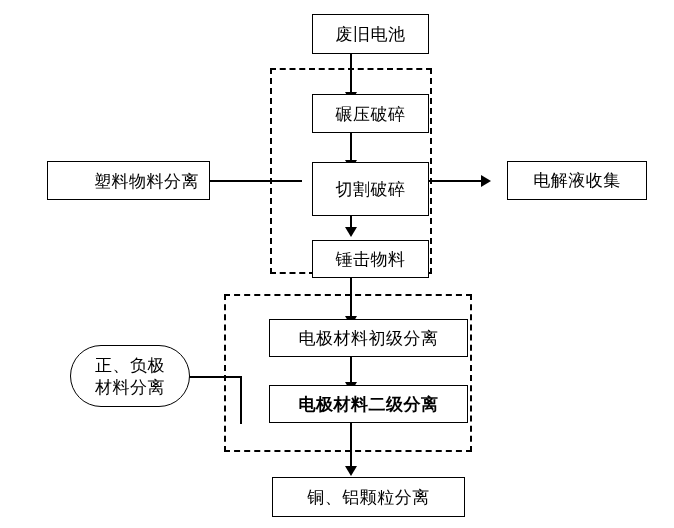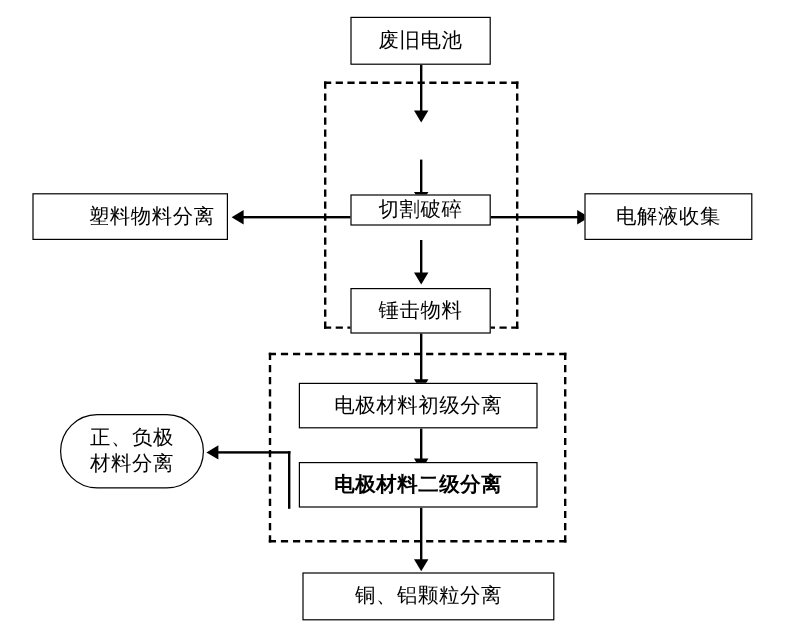--- a/index.html
+++ b/index.html
@@ -26,20 +26,21 @@
     background: #ffffff;
     display: flex;
     align-items: center;
     justify-content: center;
     text-align: center;
     font-size: 17px;
     line-height: 22px;
     letter-spacing: 0.5px;
     white-space: pre-line;
     z-index: 3;
+    margin-left: 20px;
   }
   .group {
     position: absolute;
     box-sizing: border-box;
     border: 2px dashed #000000;
     background: transparent;
     z-index: 1;
   }
   .line {
     position: absolute;
@@ -102,31 +103,32 @@
   <div class="line vline" style="left:240px; top:423px; height:0px;"></div>
   <div class="line hline" style="left:176px; top:376px; width:66px;"></div>
   <div class="line vline" style="left:240px; top:376px; height:48px;"></div>
   <div class="arrow arrow-left" style="left:172px; top:371px;"></div>
 
   <div class="line vline" style="left:350px; top:423px; height:45px;"></div>
   <div class="arrow arrow-down" style="left:345px; top:466px;"></div>
 
   <div class="node" style="left:292px; top:14px; width:117px; height:40px;">废旧电池</div>
 
+  <div class="node" style="left:292px; top:94px; width:117px; height:39px;">碾压破碎</div>
 
-  <div class="node" style="left:292px; top:162px; width:117px; height:26px;">切割破碎</div>
+  <div class="node" style="left:292px; top:162px; width:117px; height:54px;">切割破碎</div>
 
   <div class="node" style="left:292px; top:240px; width:117px; height:38px;">锤击物料</div>
 
   <div class="node" style="left:27px; top:161px; width:163px; height:39px;padding-left:36px;">塑料物料分离</div>
 
   <div class="node" style="left:487px; top:161px; width:140px; height:39px;font-family:Liberation Serif, serif;">电解液收集</div>
 
   <div class="node" style="left:249px; top:319px; width:199px; height:38px;">电极材料初级分离</div>
 
   <div class="node" style="left:249px; top:385px; width:199px; height:38px;font-weight:bold;">电极材料二级分离</div>
 
   <div class="node" style="left:50px; top:345px; width:120px; height:62px;border-radius:31px;">正、负极
 材料分离</div>
 
-  <div class="node" style="left:252px; top:477px; width:210px; height:40px;">铜、铝颗粒分离</div>
+  <div class="node" style="left:252px; top:477px; width:193px; height:40px;">铜、铝颗粒分离</div>
 
 </div>
 
 </body></html>

